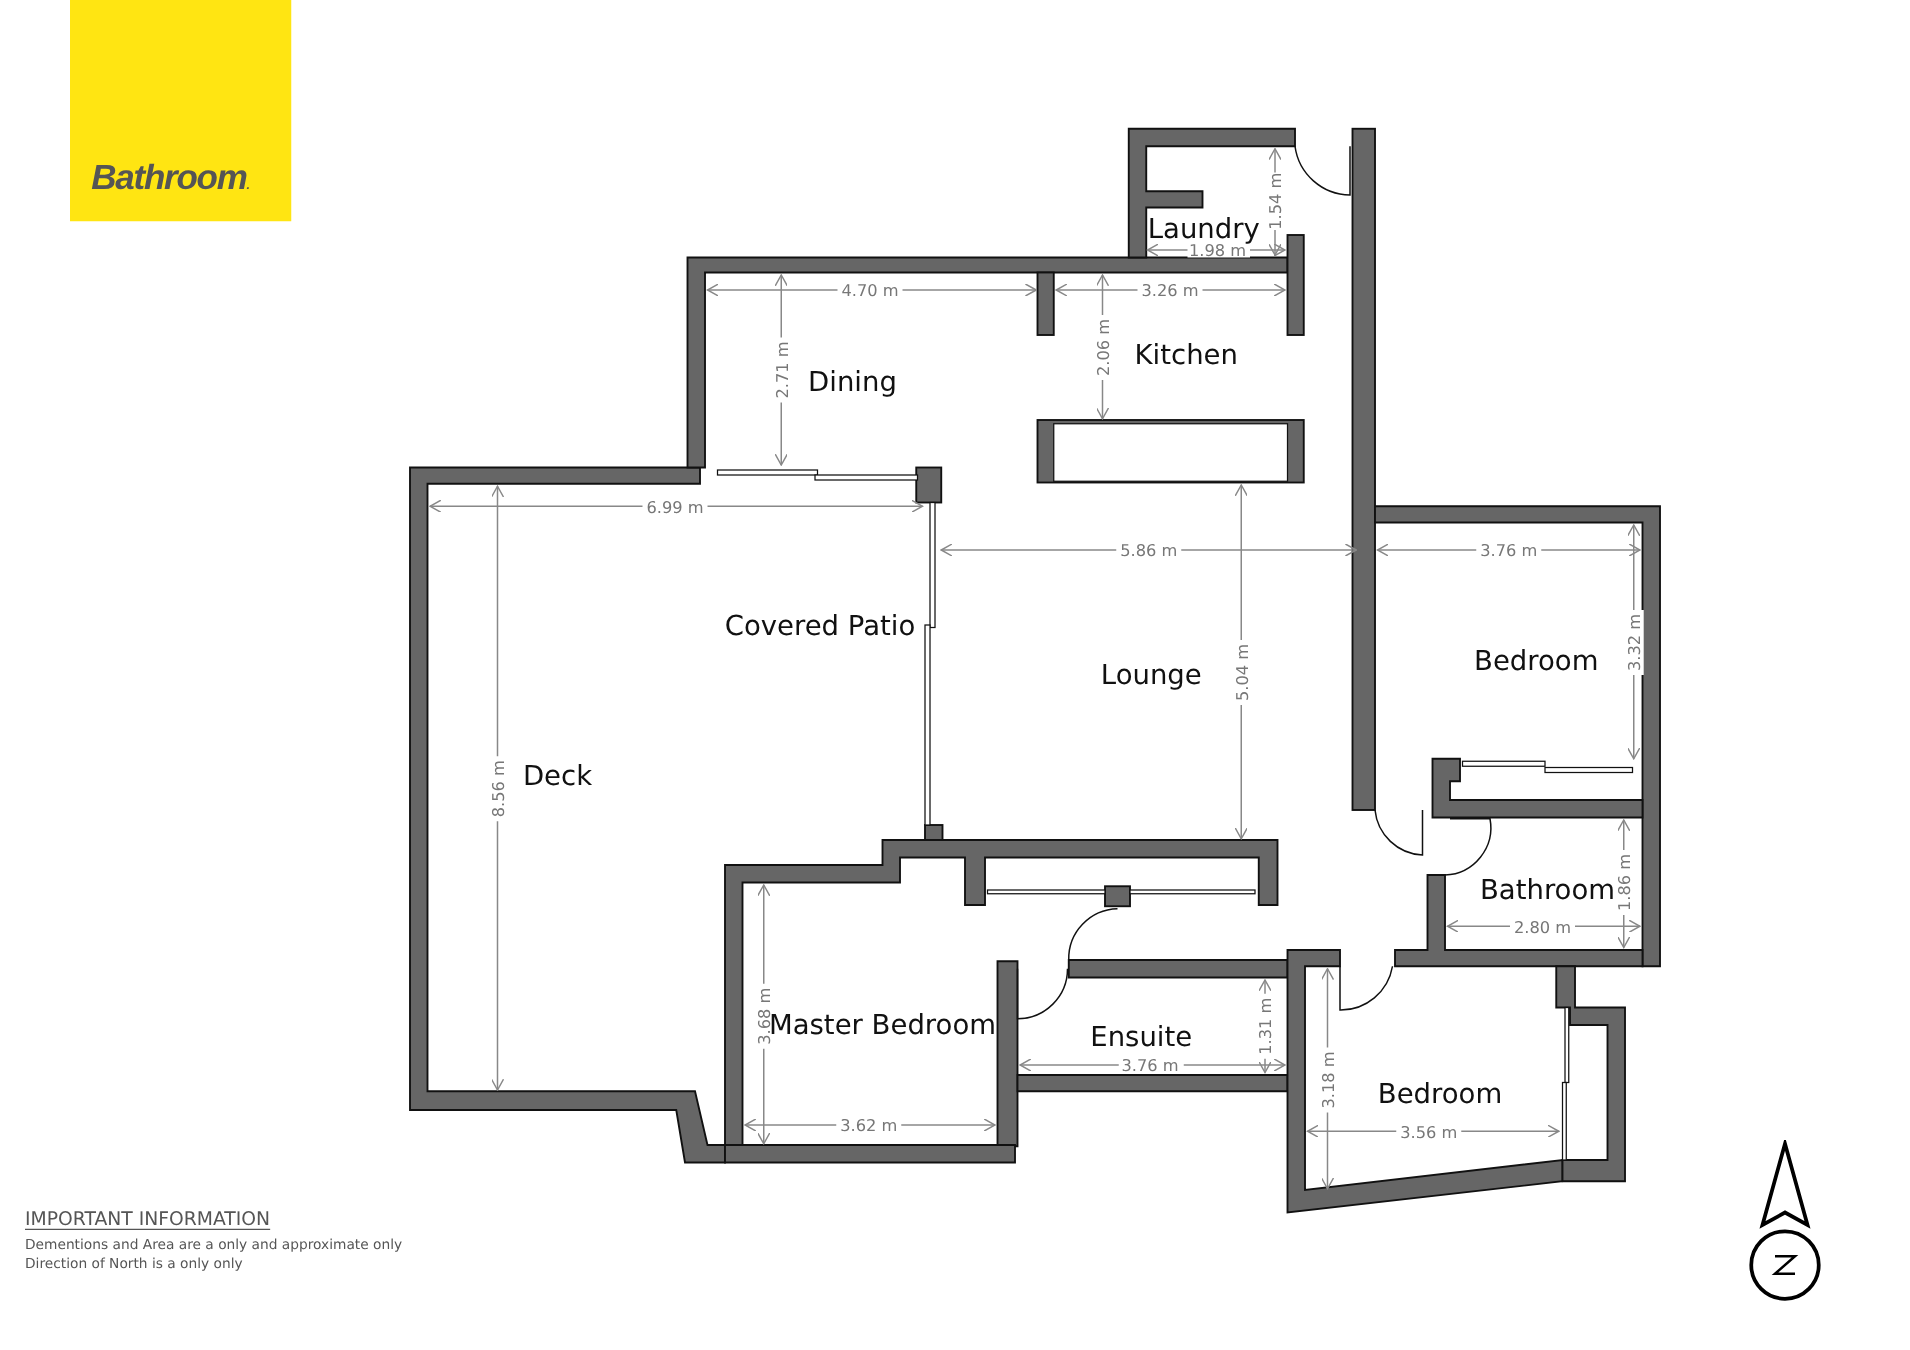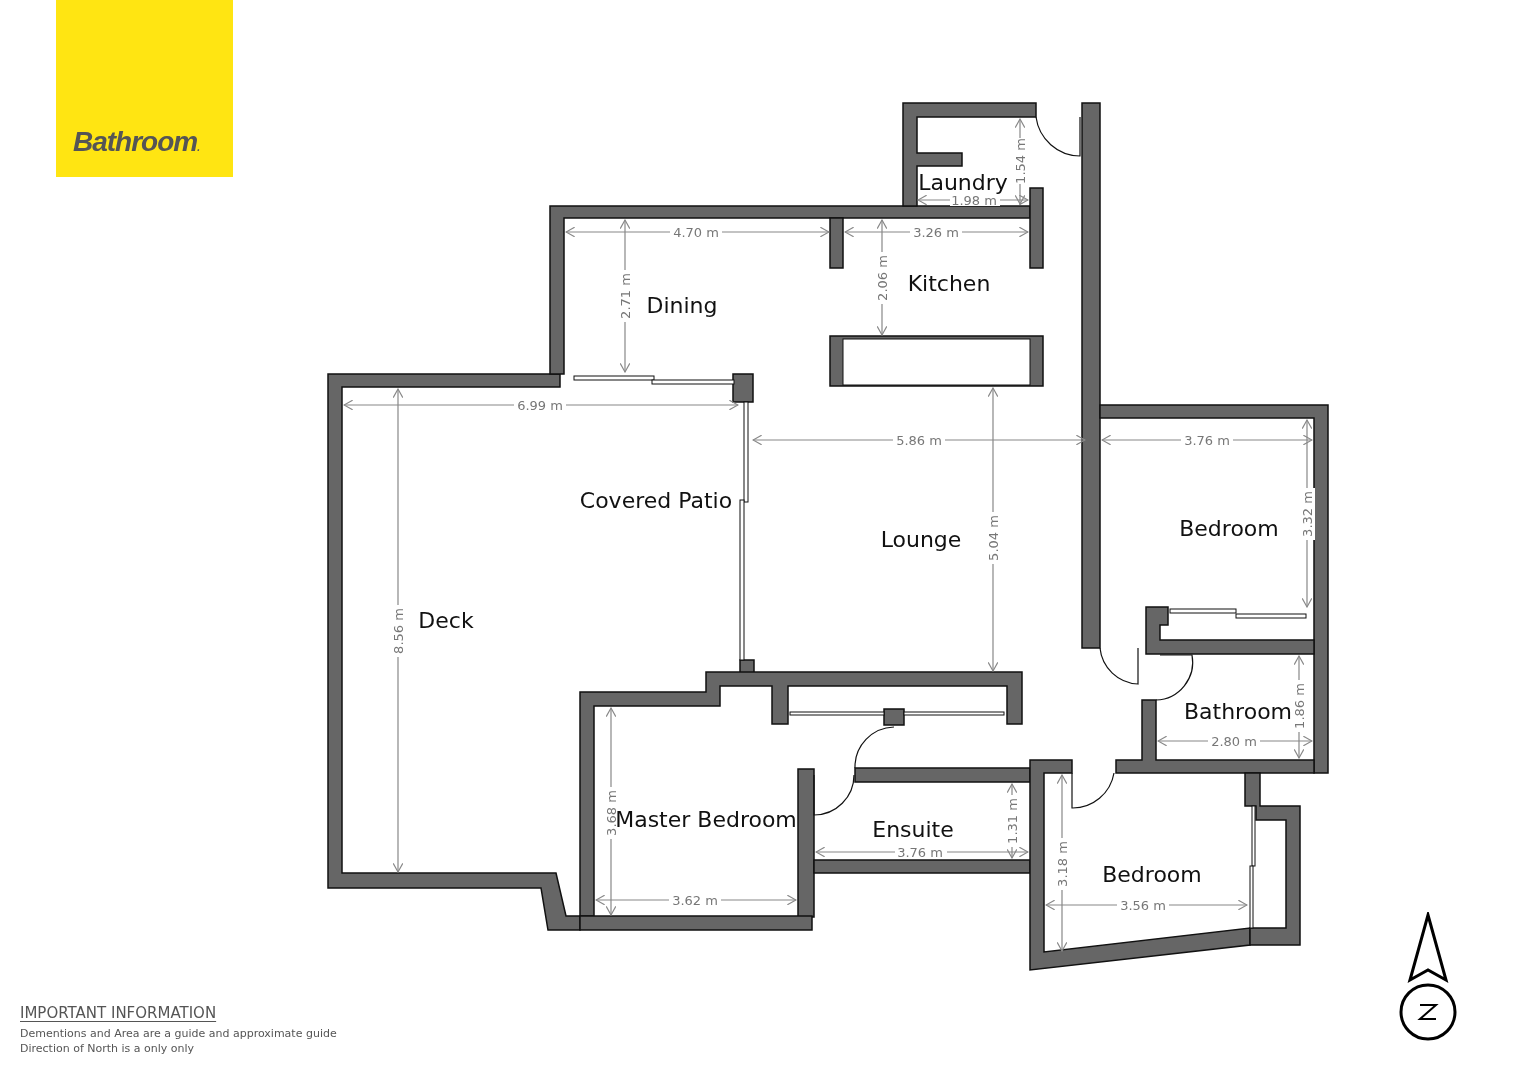--- a/index.html
+++ b/index.html
@@ -7,21 +7,21 @@
   .logo { position: absolute; left: 56px; top: 0; width: 177px; height: 177px; background: #FFE512; }
   .logo-text { position: absolute; left: 17px; top: 126px; font-family: "Liberation Sans", sans-serif; font-weight: bold; font-style: italic; font-size: 28px; color: #555555; letter-spacing: -1px; }
   .logo-dot { font-size: 10px; }
   svg.plan { position: absolute; left: 0; top: 0; }
   .wall { fill: #666666; stroke: #111111; stroke-width: 1.5; }
   .room-label { font-family: "DejaVu Sans", sans-serif; font-size: 22px; fill: #111111; }
   .dim-label { font-family: "DejaVu Sans", sans-serif; font-size: 13px; fill: #777777; }
   .dim-line { stroke: #888888; stroke-width: 1.2; fill: none; }
   .door { stroke: #111111; stroke-width: 1.2; fill: none; }
   .win { stroke: #111111; stroke-width: 1; fill: #ffffff; }
-  .info { position: absolute; left: 20px; top: 1004px; color: #555555; font-family: "DejaVu Sans", sans-serif; }
+  .info { position: absolute; left: 20px; top: 966px; color: #555555; font-family: "DejaVu Sans", sans-serif; }
   .info-title { font-size: 15px; text-decoration: underline; text-underline-offset: 3px; margin-bottom: 4px; }
   .info-line { font-size: 11px; line-height: 15px; }
   .compass { position: absolute; left: 1398px; top: 912px; }
 </style>
 </head>
 <body>
 
 <div class="logo">
   <div class="logo-text"><span>Bathroom</span><span class="logo-dot">.</span></div>
 </div>
@@ -173,15 +173,15 @@
 <div class="compass">
   <svg width="62" height="130" viewBox="0 0 62 130">
     <path d="M30,3 L48,68 L30,58 L12,68 Z" fill="#fff" stroke="#000" stroke-width="3" stroke-linejoin="miter"></path>
     <circle cx="30" cy="100" r="27" fill="#fff" stroke="#000" stroke-width="3"></circle>
     <path d="M22,93 H38 L22,107 H38" fill="none" stroke="#000" stroke-width="2"></path>
   </svg>
 </div>
 
 <div class="info">
   <div class="info-title">IMPORTANT INFORMATION</div>
-  <div class="info-line">Dementions and Area are a guide and approximate guide</div>
+  <div class="info-line">Dementions and Area are a only and approximate only</div>
   <div class="info-line">Direction of North is a only only</div>
 </div>
 
 </body></html>

